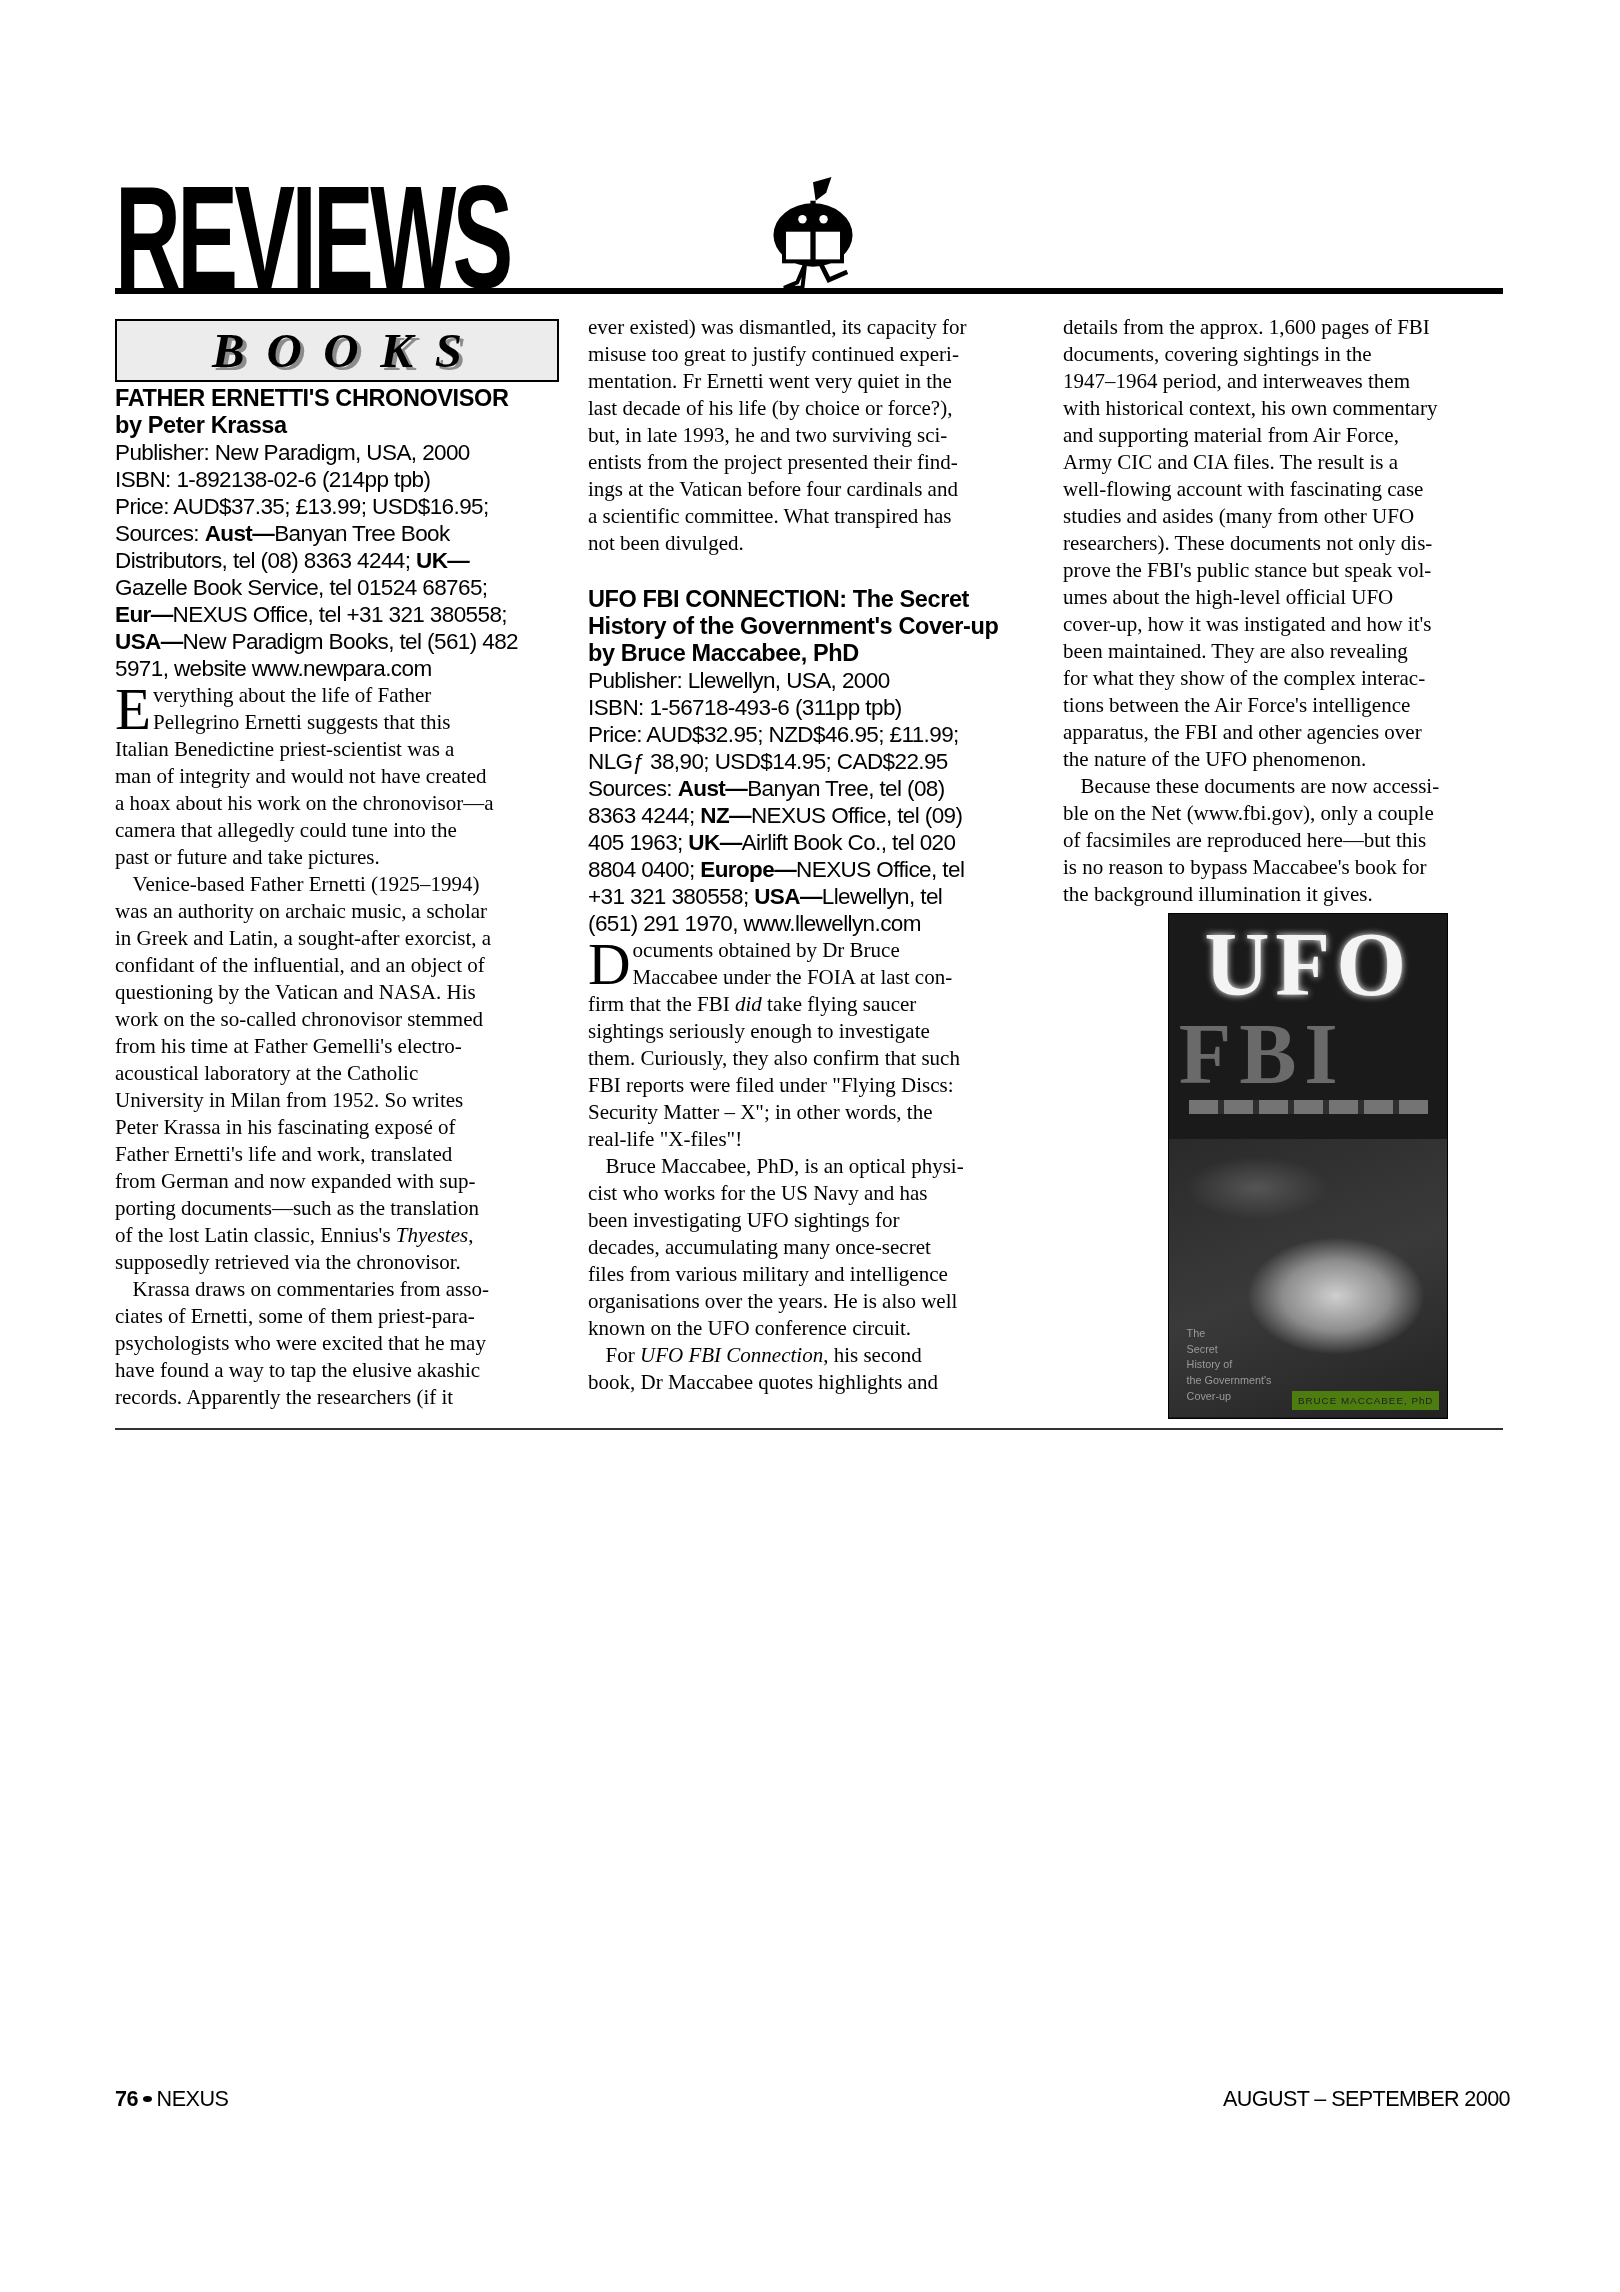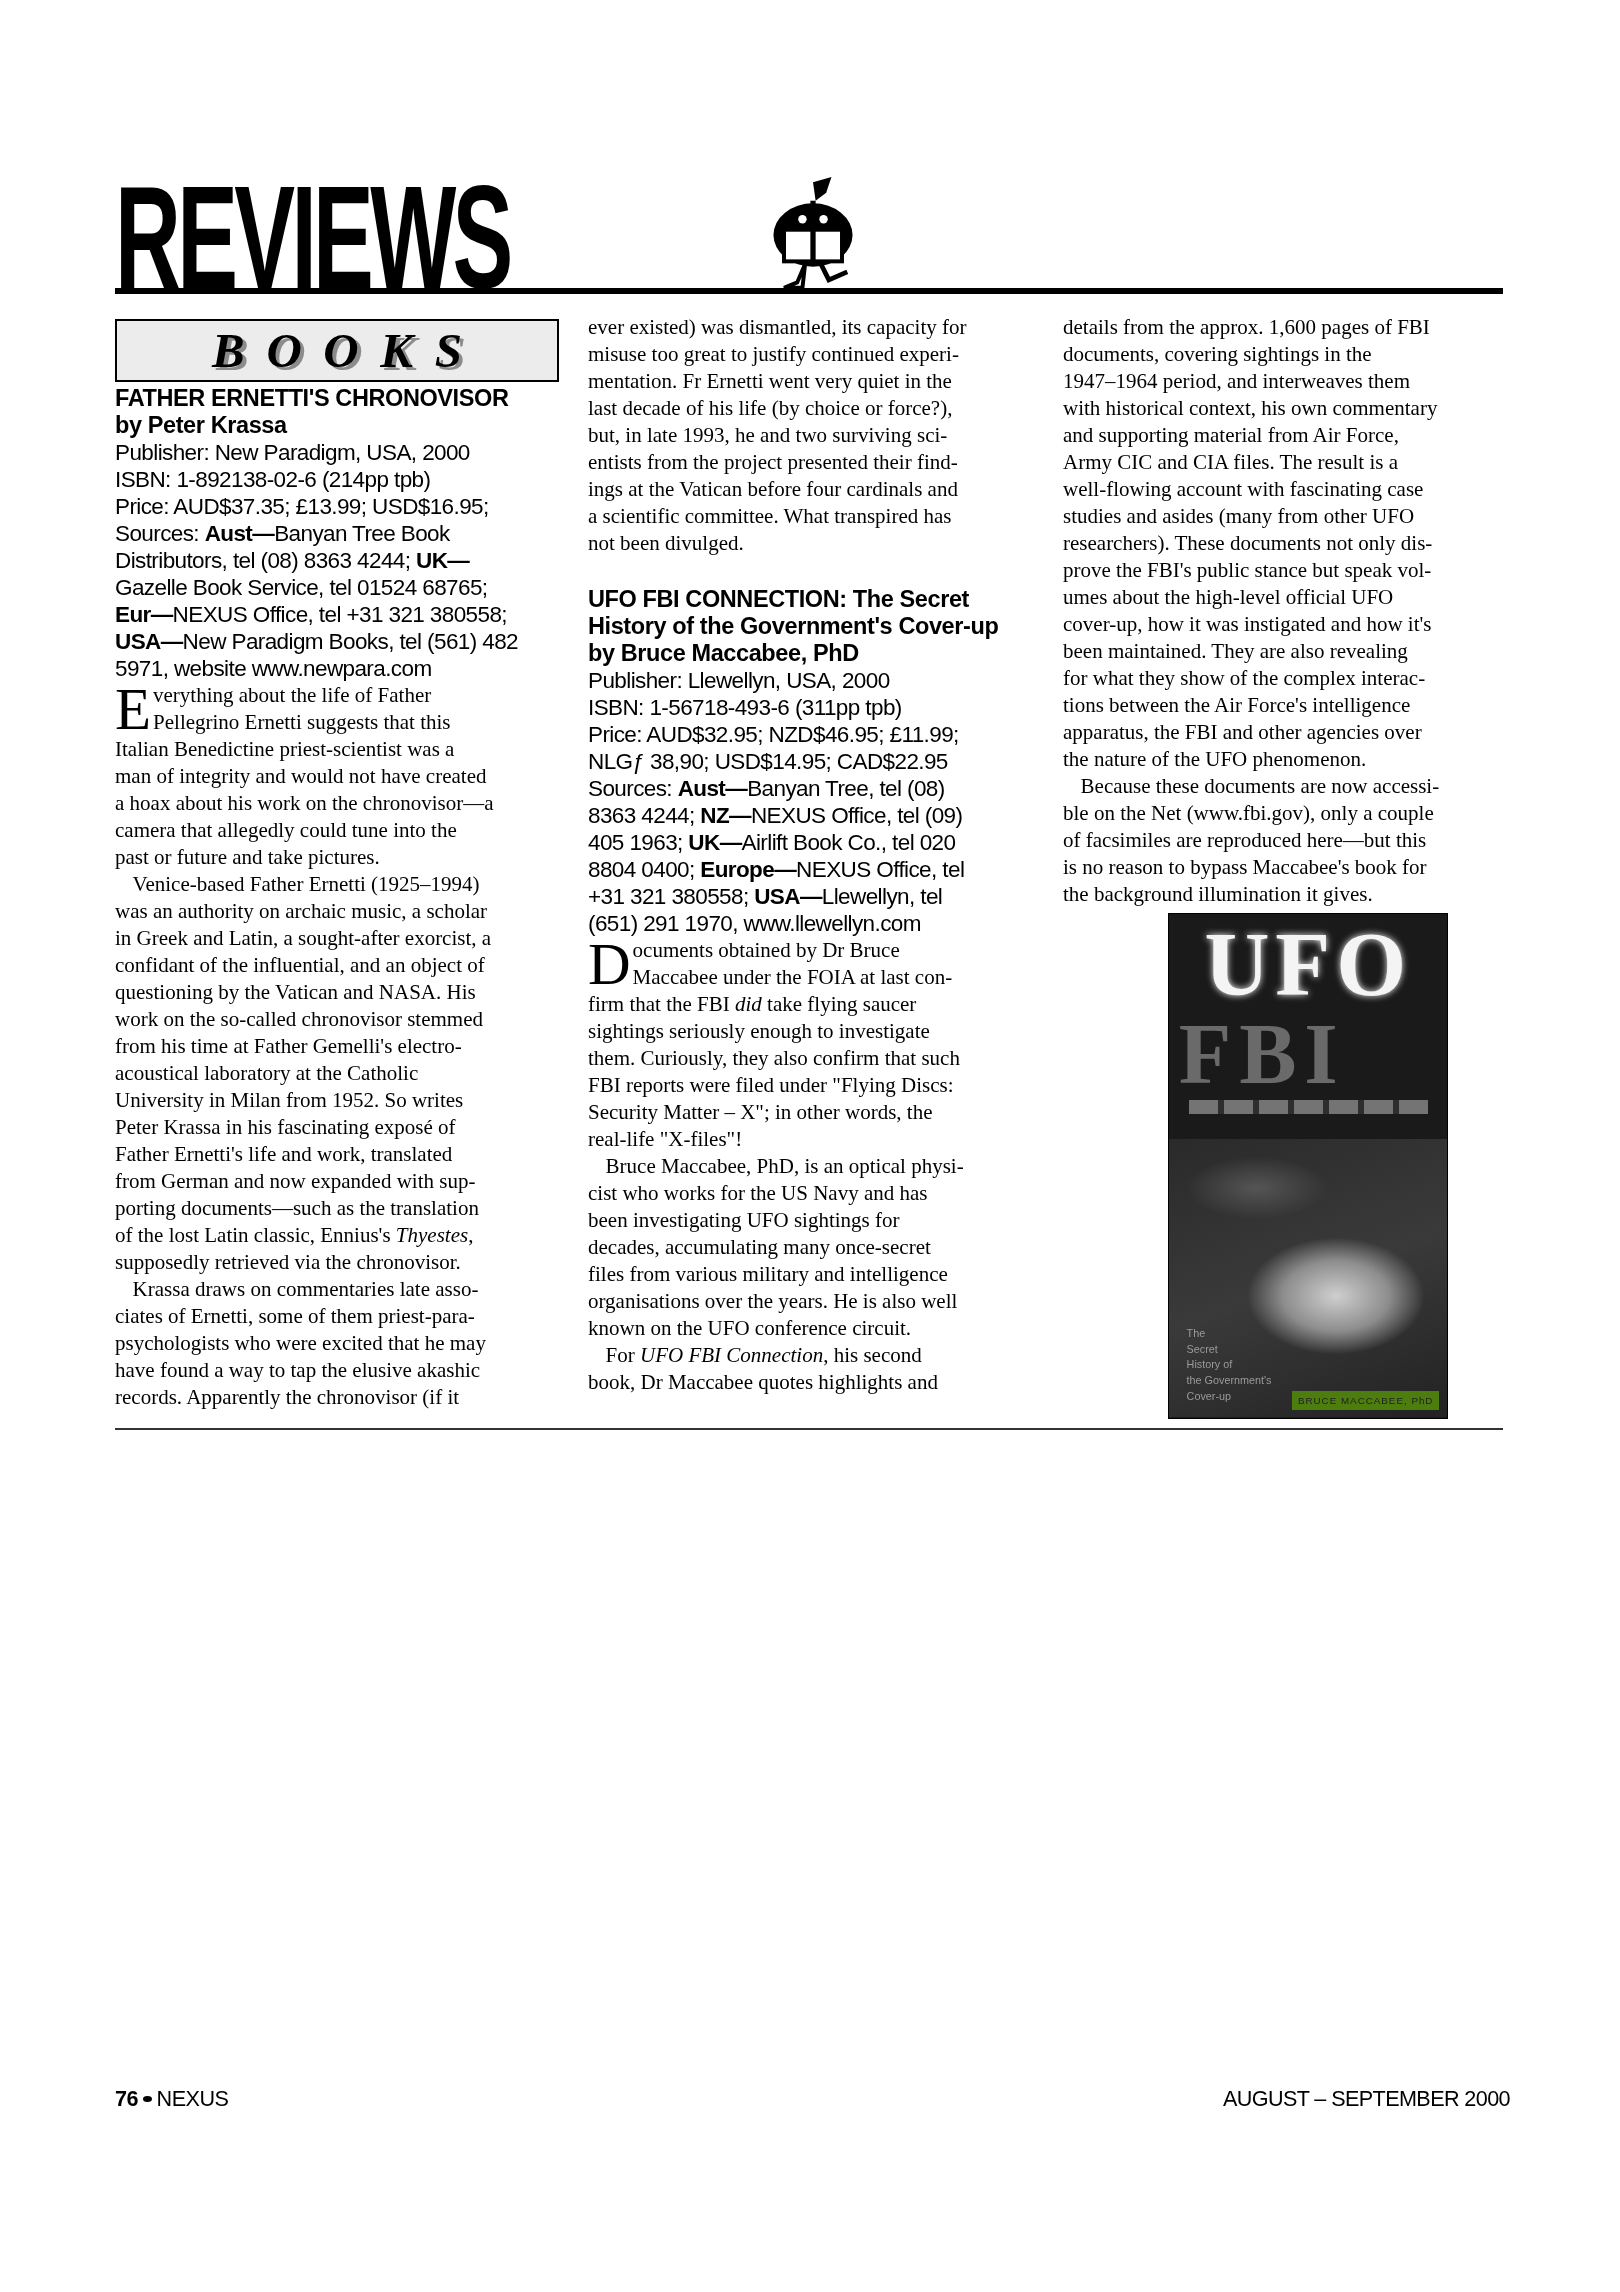--- a/index.html
+++ b/index.html
@@ -164,25 +164,25 @@
       <span class="line">acoustical laboratory at the Catholic</span>
       <span class="line">University in Milan from 1952.  So writes</span>
       <span class="line">Peter Krassa in his fascinating exposé of</span>
       <span class="line">Father Ernetti's life and work, translated</span>
       <span class="line">from German and now expanded with sup-</span>
       <span class="line">porting documents—such as the translation</span>
       <span class="line"><span>of the lost Latin classic, Ennius's </span><i>Thyestes</i><span>,</span></span>
       <span class="line">supposedly retrieved via the chronovisor.</span>
     </p>
     <p>
-      <span class="line" style="padding-left:17.6px">Krassa draws on commentaries late asso-</span>
+      <span class="line" style="padding-left:17.6px">Krassa draws on commentaries from asso-</span>
       <span class="line">ciates of Ernetti, some of them priest-para-</span>
       <span class="line">psychologists who were excited that he may</span>
       <span class="line">have found a way to tap the elusive akashic</span>
-      <span class="line">records.  Apparently the chronovisor (if it</span>
+      <span class="line">records.  Apparently the researchers (if it</span>
     </p>
   </div>
 </div>
 
 <div class="col col2">
   <div class="body" style="margin-top:-4.9px">
     <span class="line">ever existed) was dismantled, its capacity for</span>
     <span class="line">misuse too great to justify continued experi-</span>
     <span class="line">mentation.  Fr Ernetti went very quiet in the</span>
     <span class="line">last decade of his life (by choice or force?),</span>

